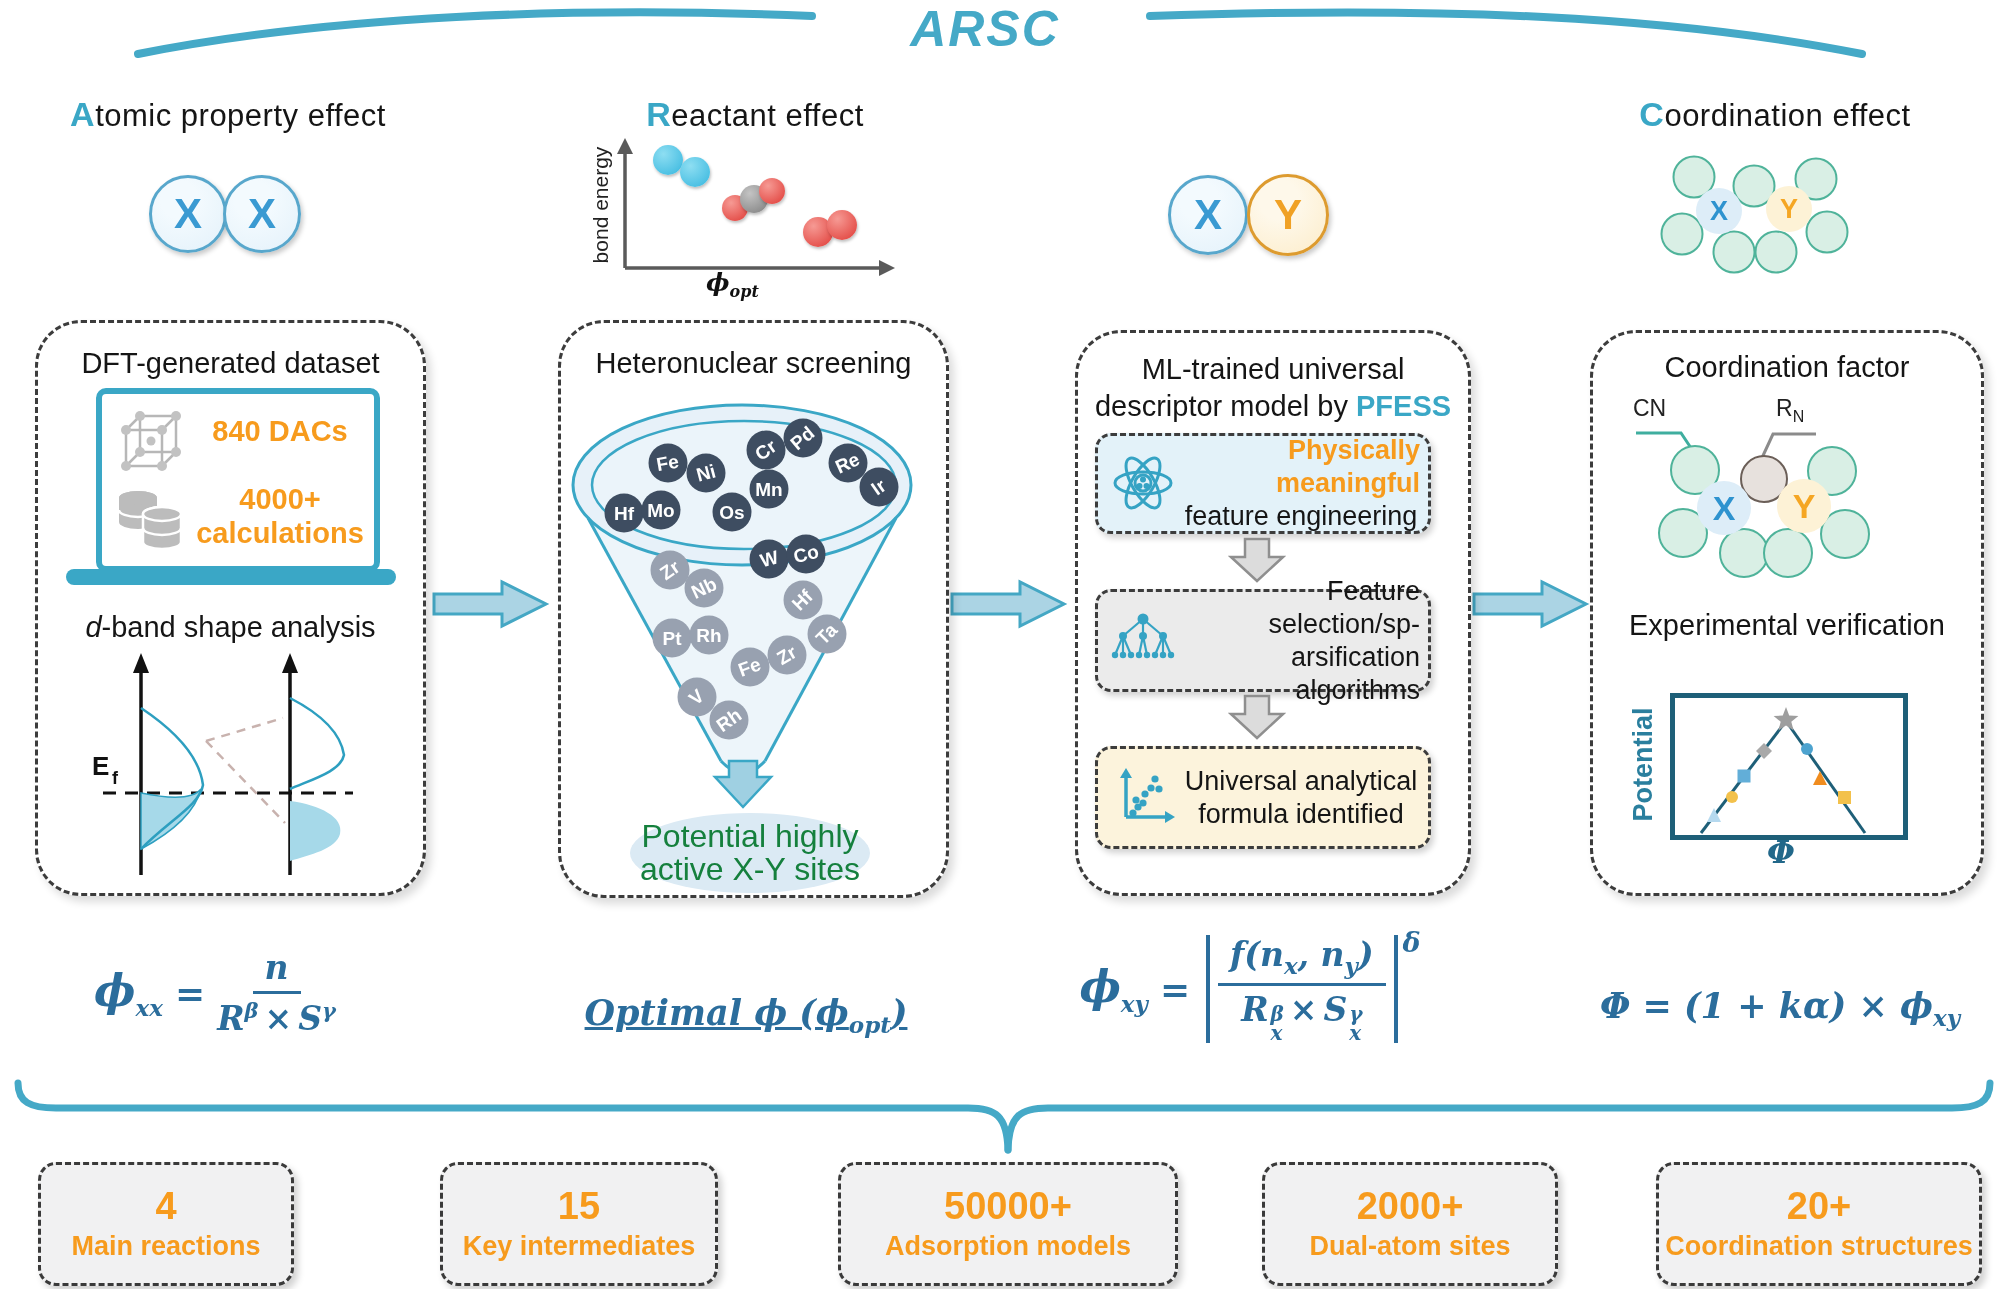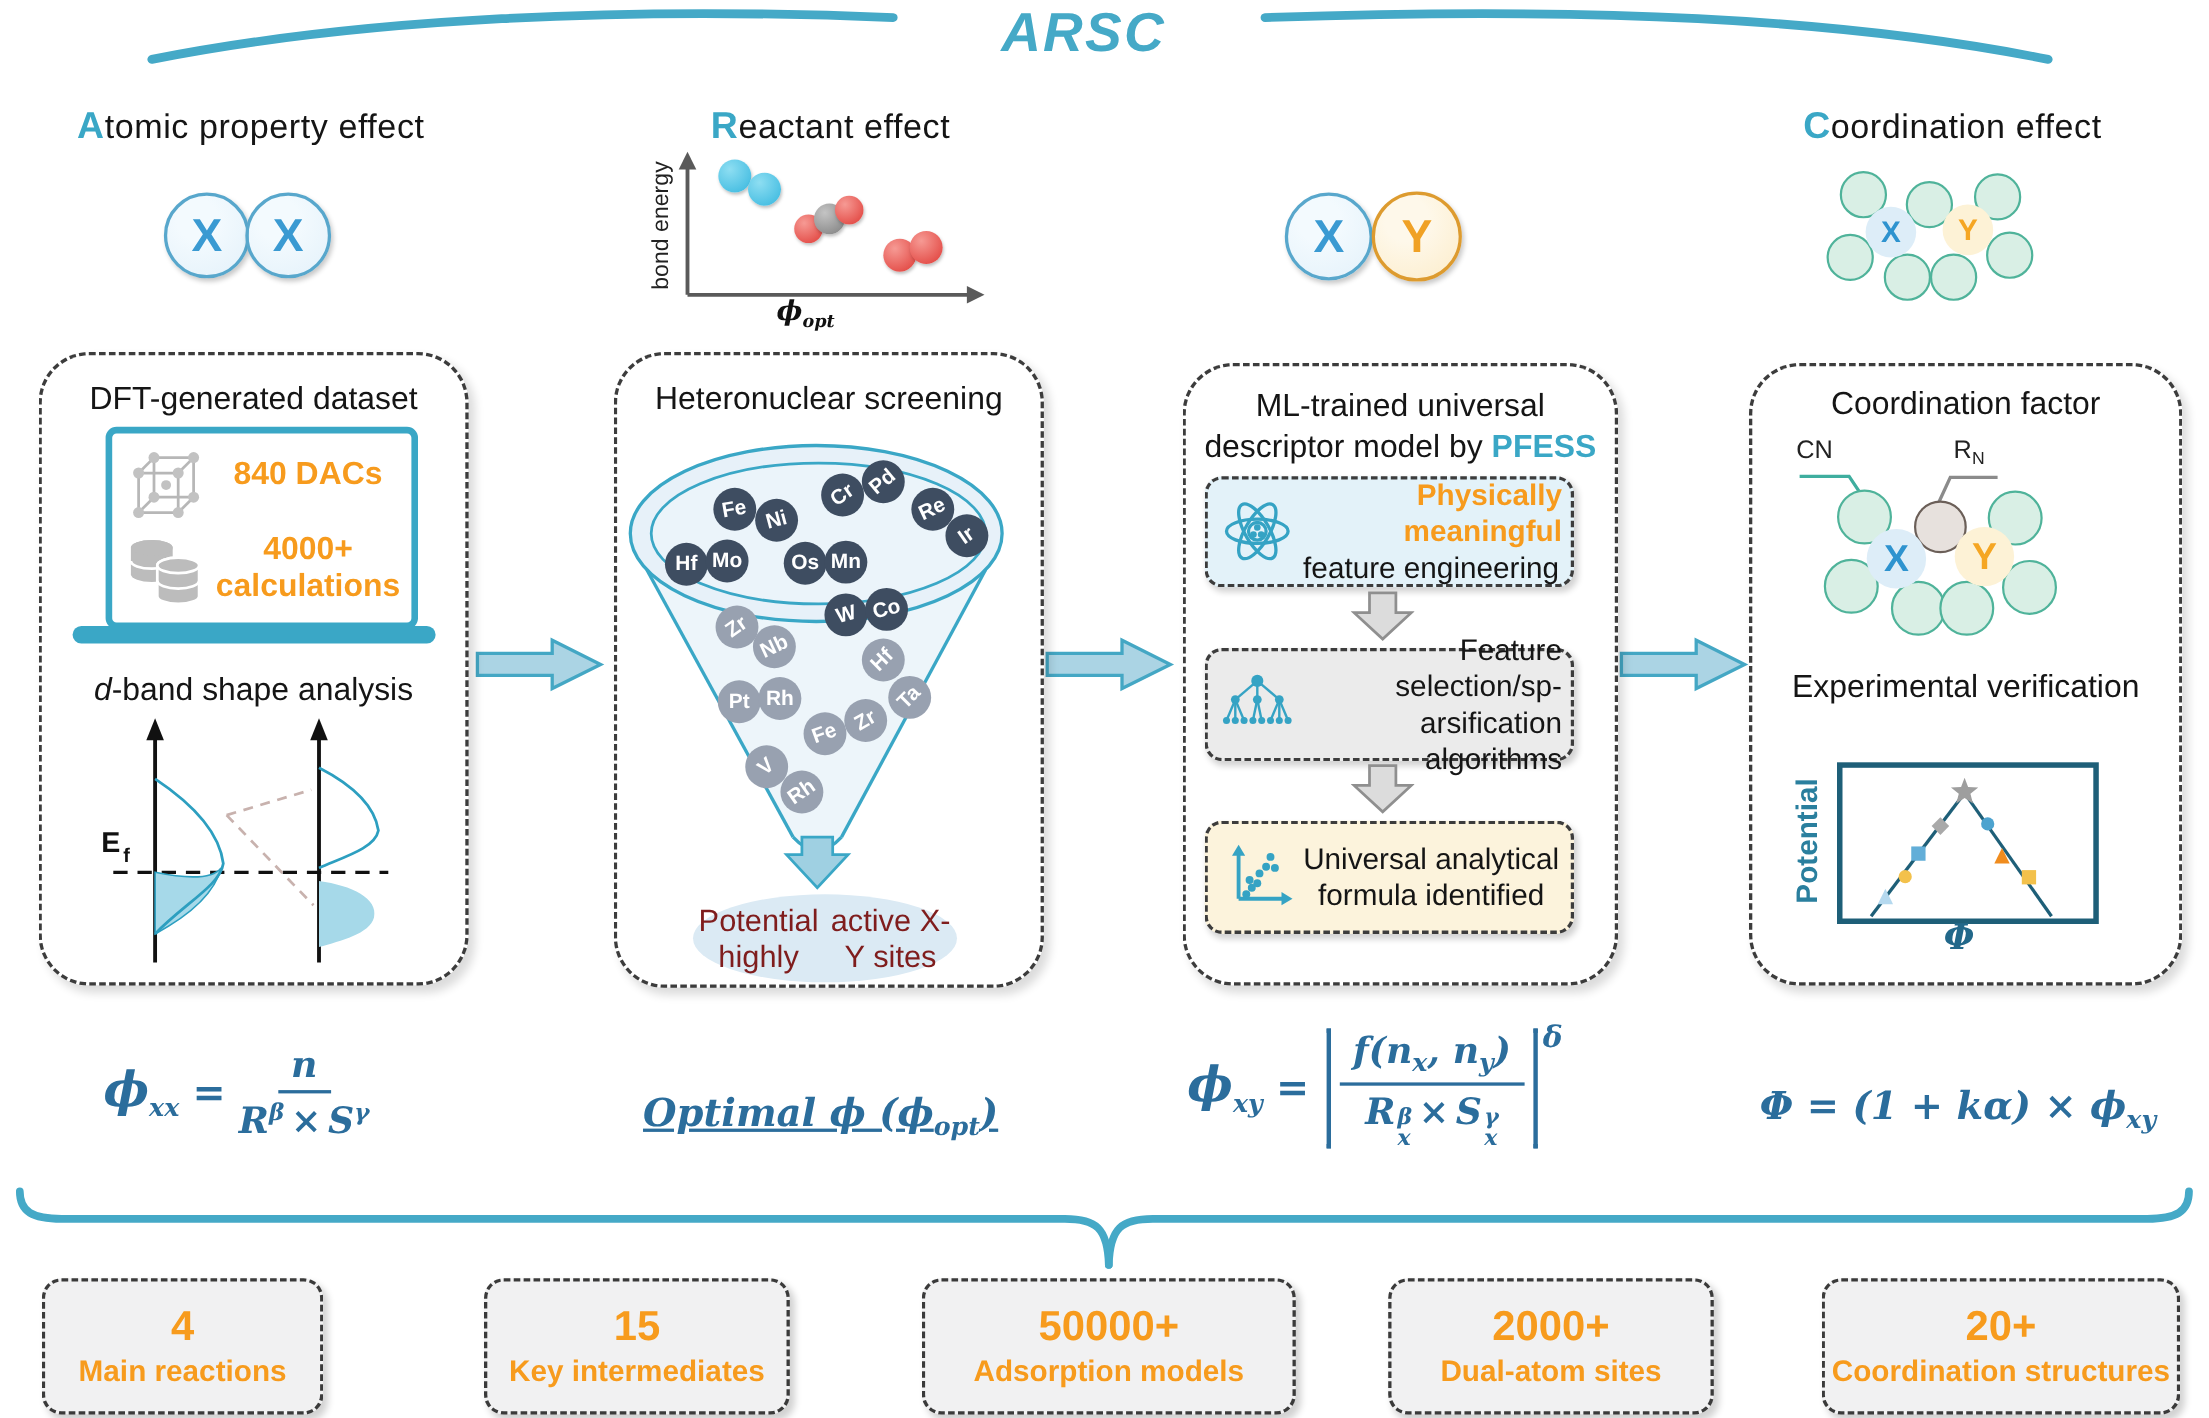--- a/index.html
+++ b/index.html
@@ -33,22 +33,22 @@
   .lap-screen{position:absolute;background:#fff;border:6px solid #3aa7c6;border-radius:10px;}
   .lap-base{position:absolute;background:#3aa7c6;border-radius:9px;}
   .orange-stat{position:absolute;color:#f79b1d;font-weight:bold;font-size:29px;text-align:center;line-height:34px;}
 
   
   .el{position:absolute;width:39px;height:39px;border-radius:50%;display:flex;align-items:center;
       justify-content:center;color:#fff;font-size:19px;font-weight:bold;transform:translate(-50%,-50%);}
   .el.dark{background:#3e4d61;}
   .el.gray{background:#98a1b0;}
 
-  .result-ellipse{position:absolute;background:#dbeaf4;border-radius:50%;display:flex;
-      align-items:center;justify-content:center;font-size:28px;line-height:33px;color:#7f1d1d;text-align:center;}
+  .result-ellipse{position:absolute;background:#dbeaf4;border-radius:50%;display:flex;flex-direction:column;
+      align-items:center;justify-content:center;font-size:32px;line-height:33px;color:#15803d;text-align:center;}
 
   
   .step-box{position:absolute;border:3px dashed #3c3c3c;border-radius:16px;box-shadow:3px 4px 6px rgba(0,0,0,0.18);}
   .step-text{position:absolute;left:84px;top:0;width:238px;height:100%;display:flex;flex-direction:column;
              align-items:center;justify-content:center;font-size:27px;line-height:33px;color:#151515;text-align:right;}
   .hl-orange{color:#f79b1d;font-weight:bold;}
   .hl-teal{color:#3aa7c6;font-weight:bold;}
 
   
   .gc{position:absolute;border-radius:50%;background:#d9efe5;border:2.5px solid #4fb39a;transform:translate(-50%,-50%);}
@@ -278,21 +278,21 @@
       </div>
     <div class="el dark" style="left:63px;top:190px;">
         <span>Hf</span>
       </div>
     <div class="el dark" style="left:100px;top:187px;">
         <span>Mo</span>
       </div>
     <div class="el dark" style="left:171px;top:189px;">
         <span>Os</span>
       </div>
-    <div class="el dark" style="left:208px;top:188px;">
+    <div class="el dark" style="left:208px;top:166px;">
         <span>Mn</span>
       </div>
     <div class="el dark" style="left:208px;top:236px;">
         <span style="transform:rotate(-15deg);display:block;">W</span>
       </div>
     <div class="el dark" style="left:245px;top:231px;">
         <span style="transform:rotate(-15deg);display:block;">Co</span>
       </div>
 
     <div class="el gray" style="left:109px;top:247px;">

